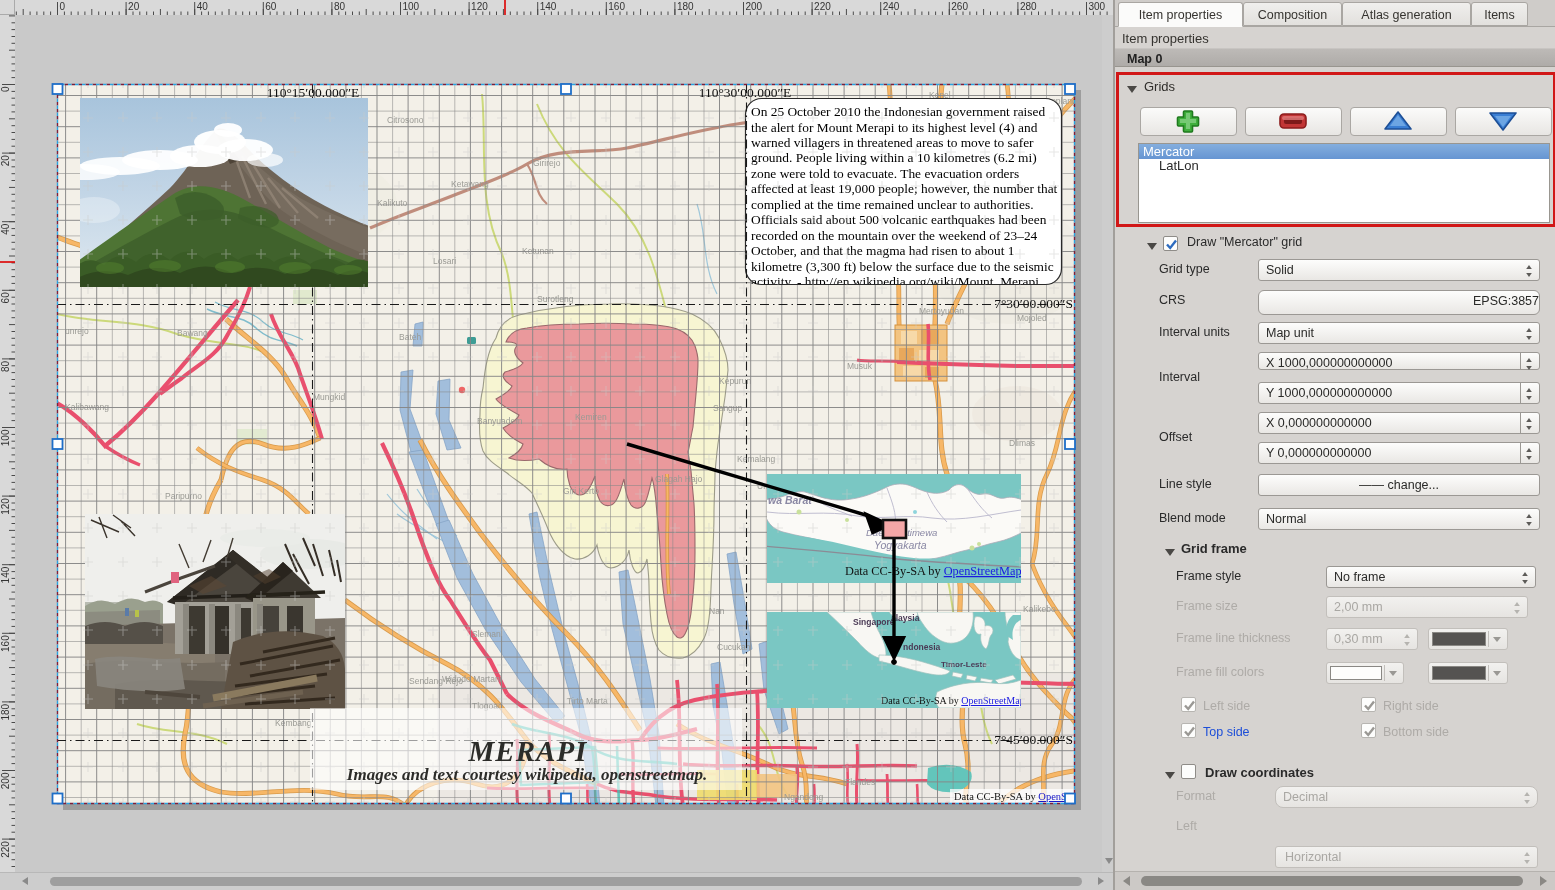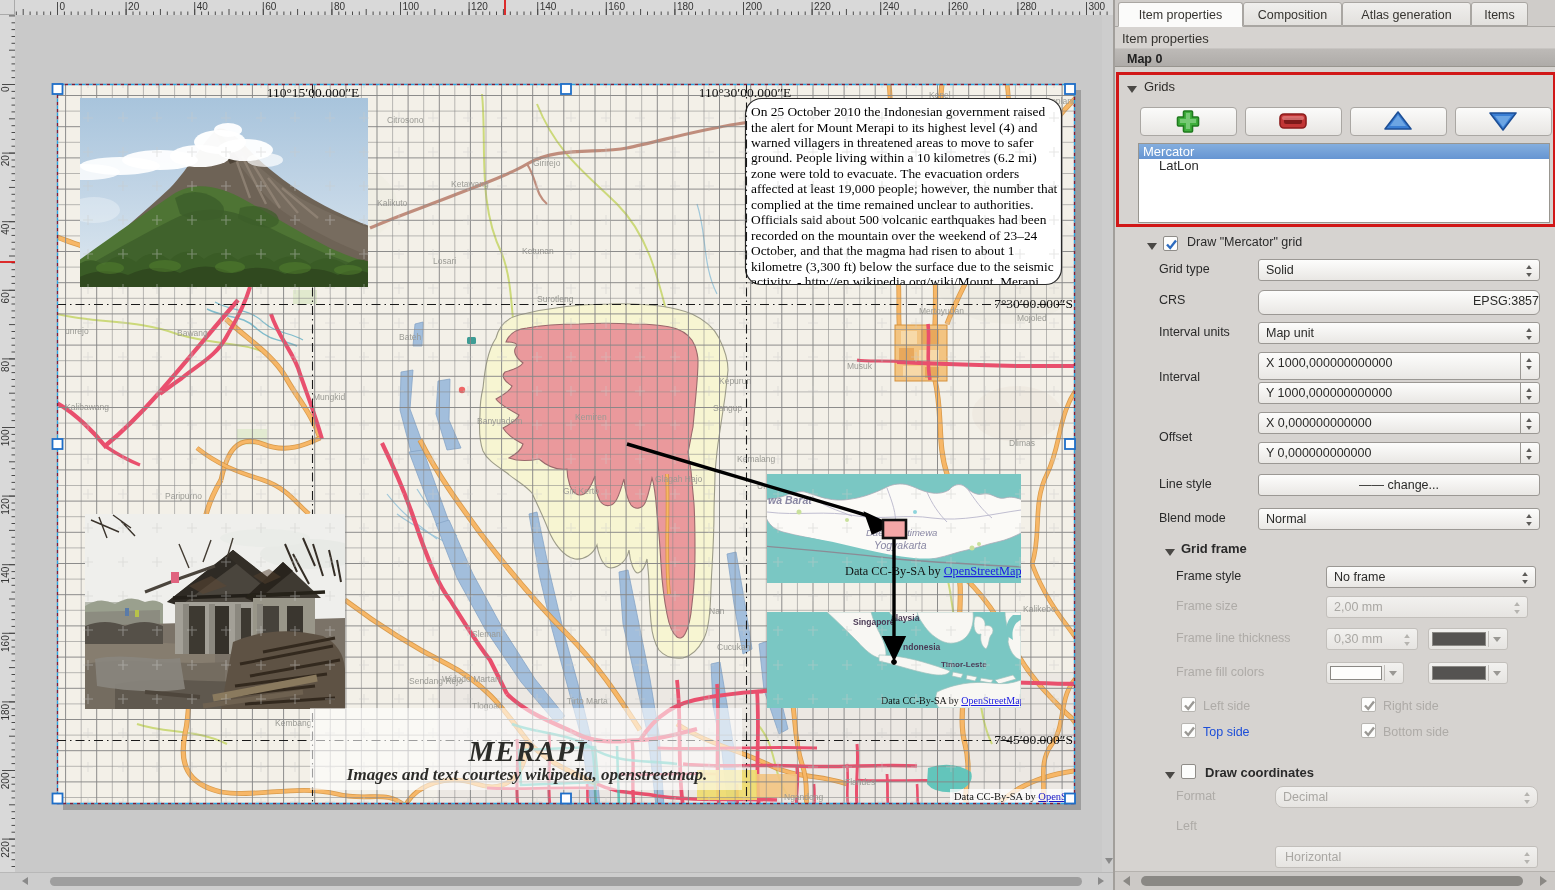--- a/index.html
+++ b/index.html
@@ -1573,21 +1573,21 @@
           <path d="M7,16 L9.8,12 L4.2,12 Z" fill="#5c5a57"></path>
         </svg></div>
       <div style="position:absolute;left:44px;top:293px;font-size:12.5px;color:#2a2a2a">CRS</div>
       <div style="position:absolute;left:143px;top:290px;width:282px;height:25px;background:linear-gradient(#fdfdfc,#e9e7e4);border:1px solid #9b9894;border-radius:6px;font-size:12.5px;color:#2a2a28;text-align:right;line-height:21px">EPSG:3857</div>
       <div style="position:absolute;left:44px;top:325px;font-size:12.5px;color:#2a2a2a">Interval units</div>
       <div style="position:absolute;left:143px;top:322px;width:282px;height:22px;background:linear-gradient(#fdfdfc,#e9e7e4);border:1px solid #9b9894;border-radius:3px;font-size:12.5px;color:#2a2a28;line-height:21px"><span style="margin-left:7px">Map unit</span><svg width="14" height="20" style="position:absolute;right:3px;top:1px">
           <path d="M7,4 L9.8,8 L4.2,8 Z" fill="#5c5a57"></path>
           <path d="M7,16 L9.8,12 L4.2,12 Z" fill="#5c5a57"></path>
         </svg></div>
       <div style="position:absolute;left:44px;top:370px;font-size:12.5px;color:#2a2a2a">Interval</div>
-      <div style="position:absolute;left:143px;top:352px;width:282px;height:28px;background:linear-gradient(#fdfdfc,#e9e7e4);border:1px solid #9b9894;border-radius:3px;font-size:12.5px;color:#2a2a28;line-height:21px"><span style="margin-left:7px">X 1000,000000000000</span><svg width="14" height="20" style="position:absolute;right:3px;top:1px">
+      <div style="position:absolute;left:143px;top:352px;width:282px;height:18px;background:linear-gradient(#fdfdfc,#e9e7e4);border:1px solid #9b9894;border-radius:3px;font-size:12.5px;color:#2a2a28;line-height:21px"><span style="margin-left:7px">X 1000,000000000000</span><svg width="14" height="20" style="position:absolute;right:3px;top:1px">
           <path d="M7,4 L9.8,8 L4.2,8 Z" fill="#5c5a57"></path>
           <path d="M7,16 L9.8,12 L4.2,12 Z" fill="#5c5a57"></path>
         </svg><div style="position:absolute;right:18px;top:0;height:100%;border-left:1px solid #9b9894"></div></div>
       <div style="position:absolute;left:143px;top:382px;width:282px;height:22px;background:linear-gradient(#fdfdfc,#e9e7e4);border:1px solid #9b9894;border-radius:3px;font-size:12.5px;color:#2a2a28;line-height:21px"><span style="margin-left:7px">Y 1000,000000000000</span><svg width="14" height="20" style="position:absolute;right:3px;top:1px">
           <path d="M7,4 L9.8,8 L4.2,8 Z" fill="#5c5a57"></path>
           <path d="M7,16 L9.8,12 L4.2,12 Z" fill="#5c5a57"></path>
         </svg><div style="position:absolute;right:18px;top:0;height:100%;border-left:1px solid #9b9894"></div></div>
       <div style="position:absolute;left:44px;top:430px;font-size:12.5px;color:#2a2a2a">Offset</div>
       <div style="position:absolute;left:143px;top:412px;width:282px;height:22px;background:linear-gradient(#fdfdfc,#e9e7e4);border:1px solid #9b9894;border-radius:3px;font-size:12.5px;color:#2a2a28;line-height:21px"><span style="margin-left:7px">X 0,000000000000</span><svg width="14" height="20" style="position:absolute;right:3px;top:1px">
           <path d="M7,4 L9.8,8 L4.2,8 Z" fill="#5c5a57"></path>

